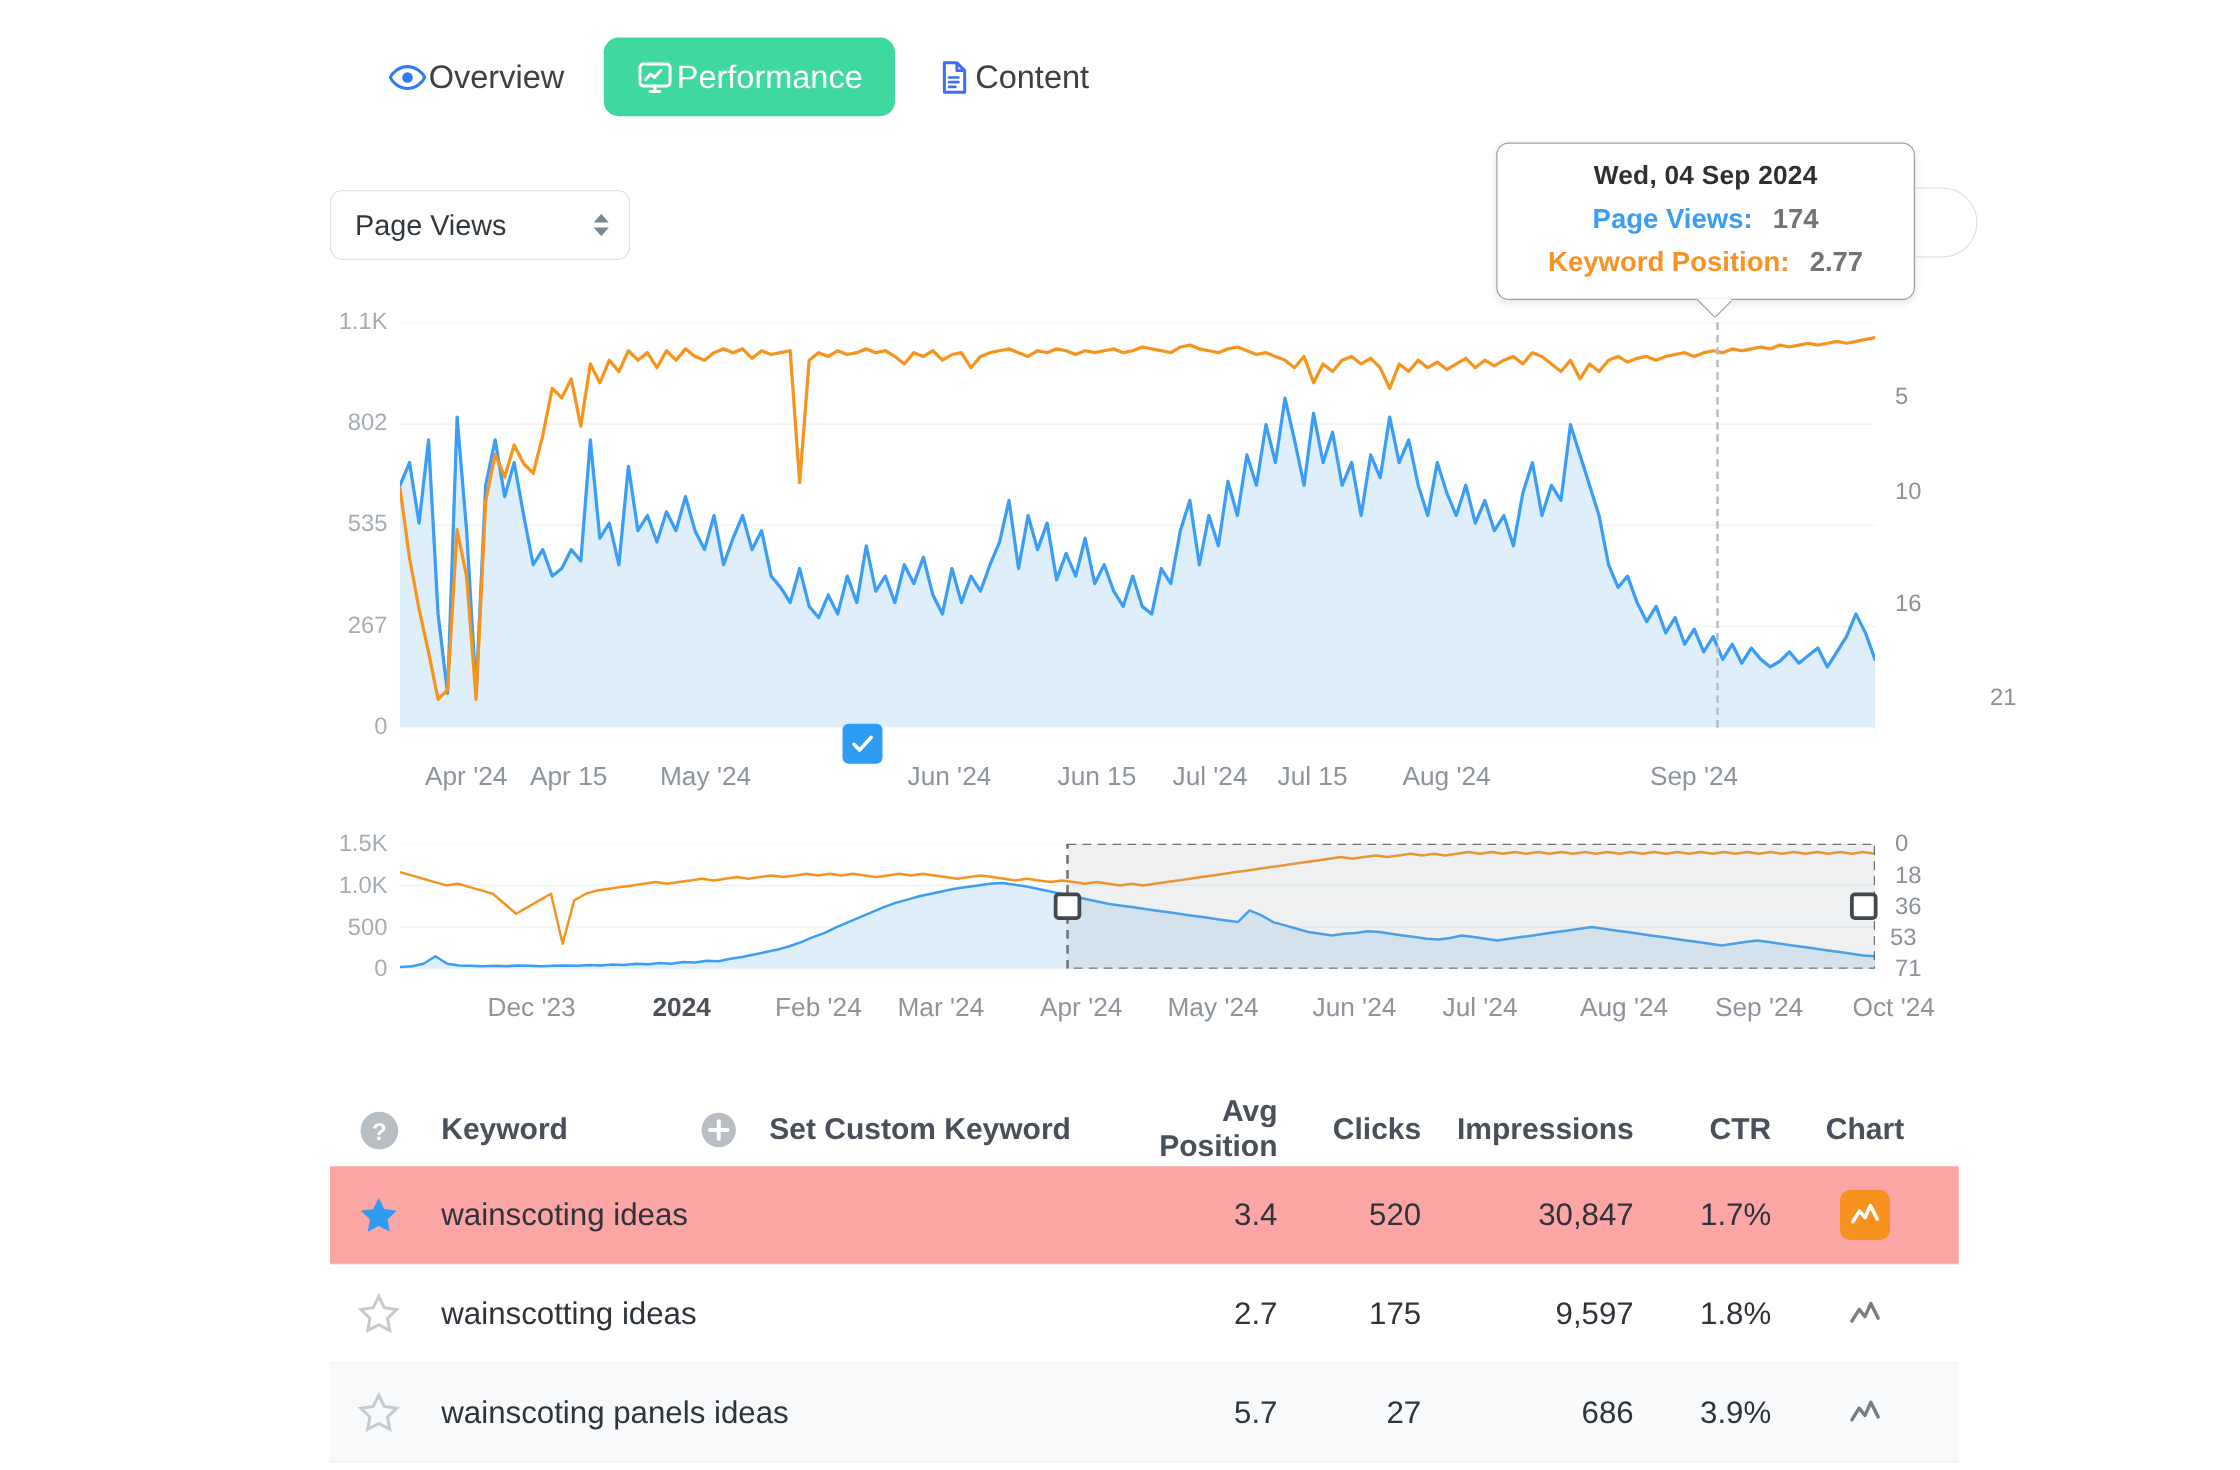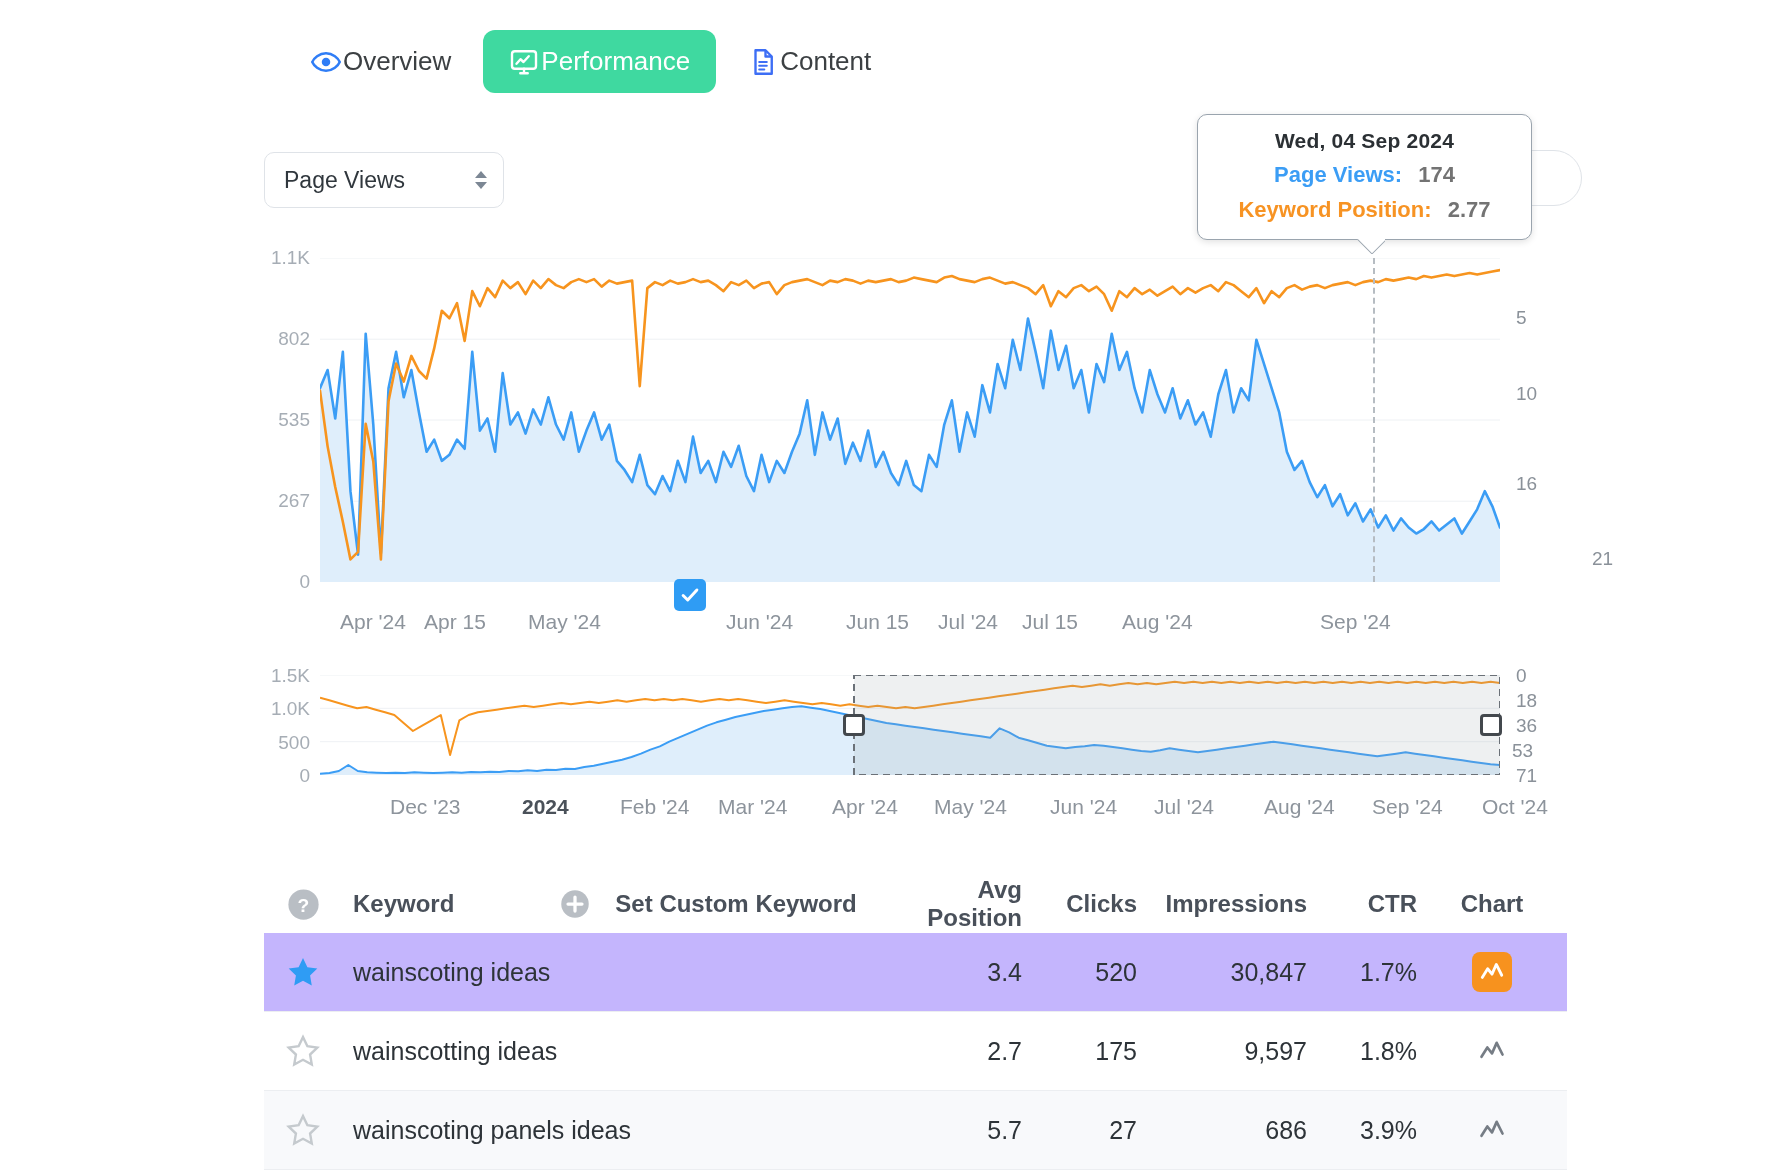--- a/index.html
+++ b/index.html
@@ -97,21 +97,21 @@
     border:3px solid #43484d; border-radius:4px; z-index:20; cursor:ew-resize;
   }
 
   
   .table { position:absolute; left:264px; top:875px; width:1303px; }
   .trow {
     display:flex; align-items:center; height:79px;
     border-bottom:1px solid #eceef1;
   }
   .trow.head { height:58px; border-bottom:none; }
-  .trow.sel { background:#c4b5fd; }
+  .trow.sel { background:#fca5a5; }
   .trow.alt { background:#f8f9fb; }
   .c-star  { width:78px; display:flex; justify-content:center; align-items:center; }
   .c-kw    { width:540px; font-size:25px; color:#2d3338; padding-left:11px; }
   .c-num   { width:140px; text-align:right; font-size:25px; color:#2d3338; }
   .c-clicks{ width:115px; text-align:right; font-size:25px; color:#2d3338; }
   .c-imp   { width:170px; text-align:right; font-size:25px; color:#2d3338; }
   .c-ctr   { width:110px; text-align:right; font-size:25px; color:#2d3338; }
   .c-chart { width:150px; display:flex; justify-content:center; align-items:center; }
   .trow.head .c-kw,
   .trow.head .c-num, .trow.head .c-clicks, .trow.head .c-imp,

